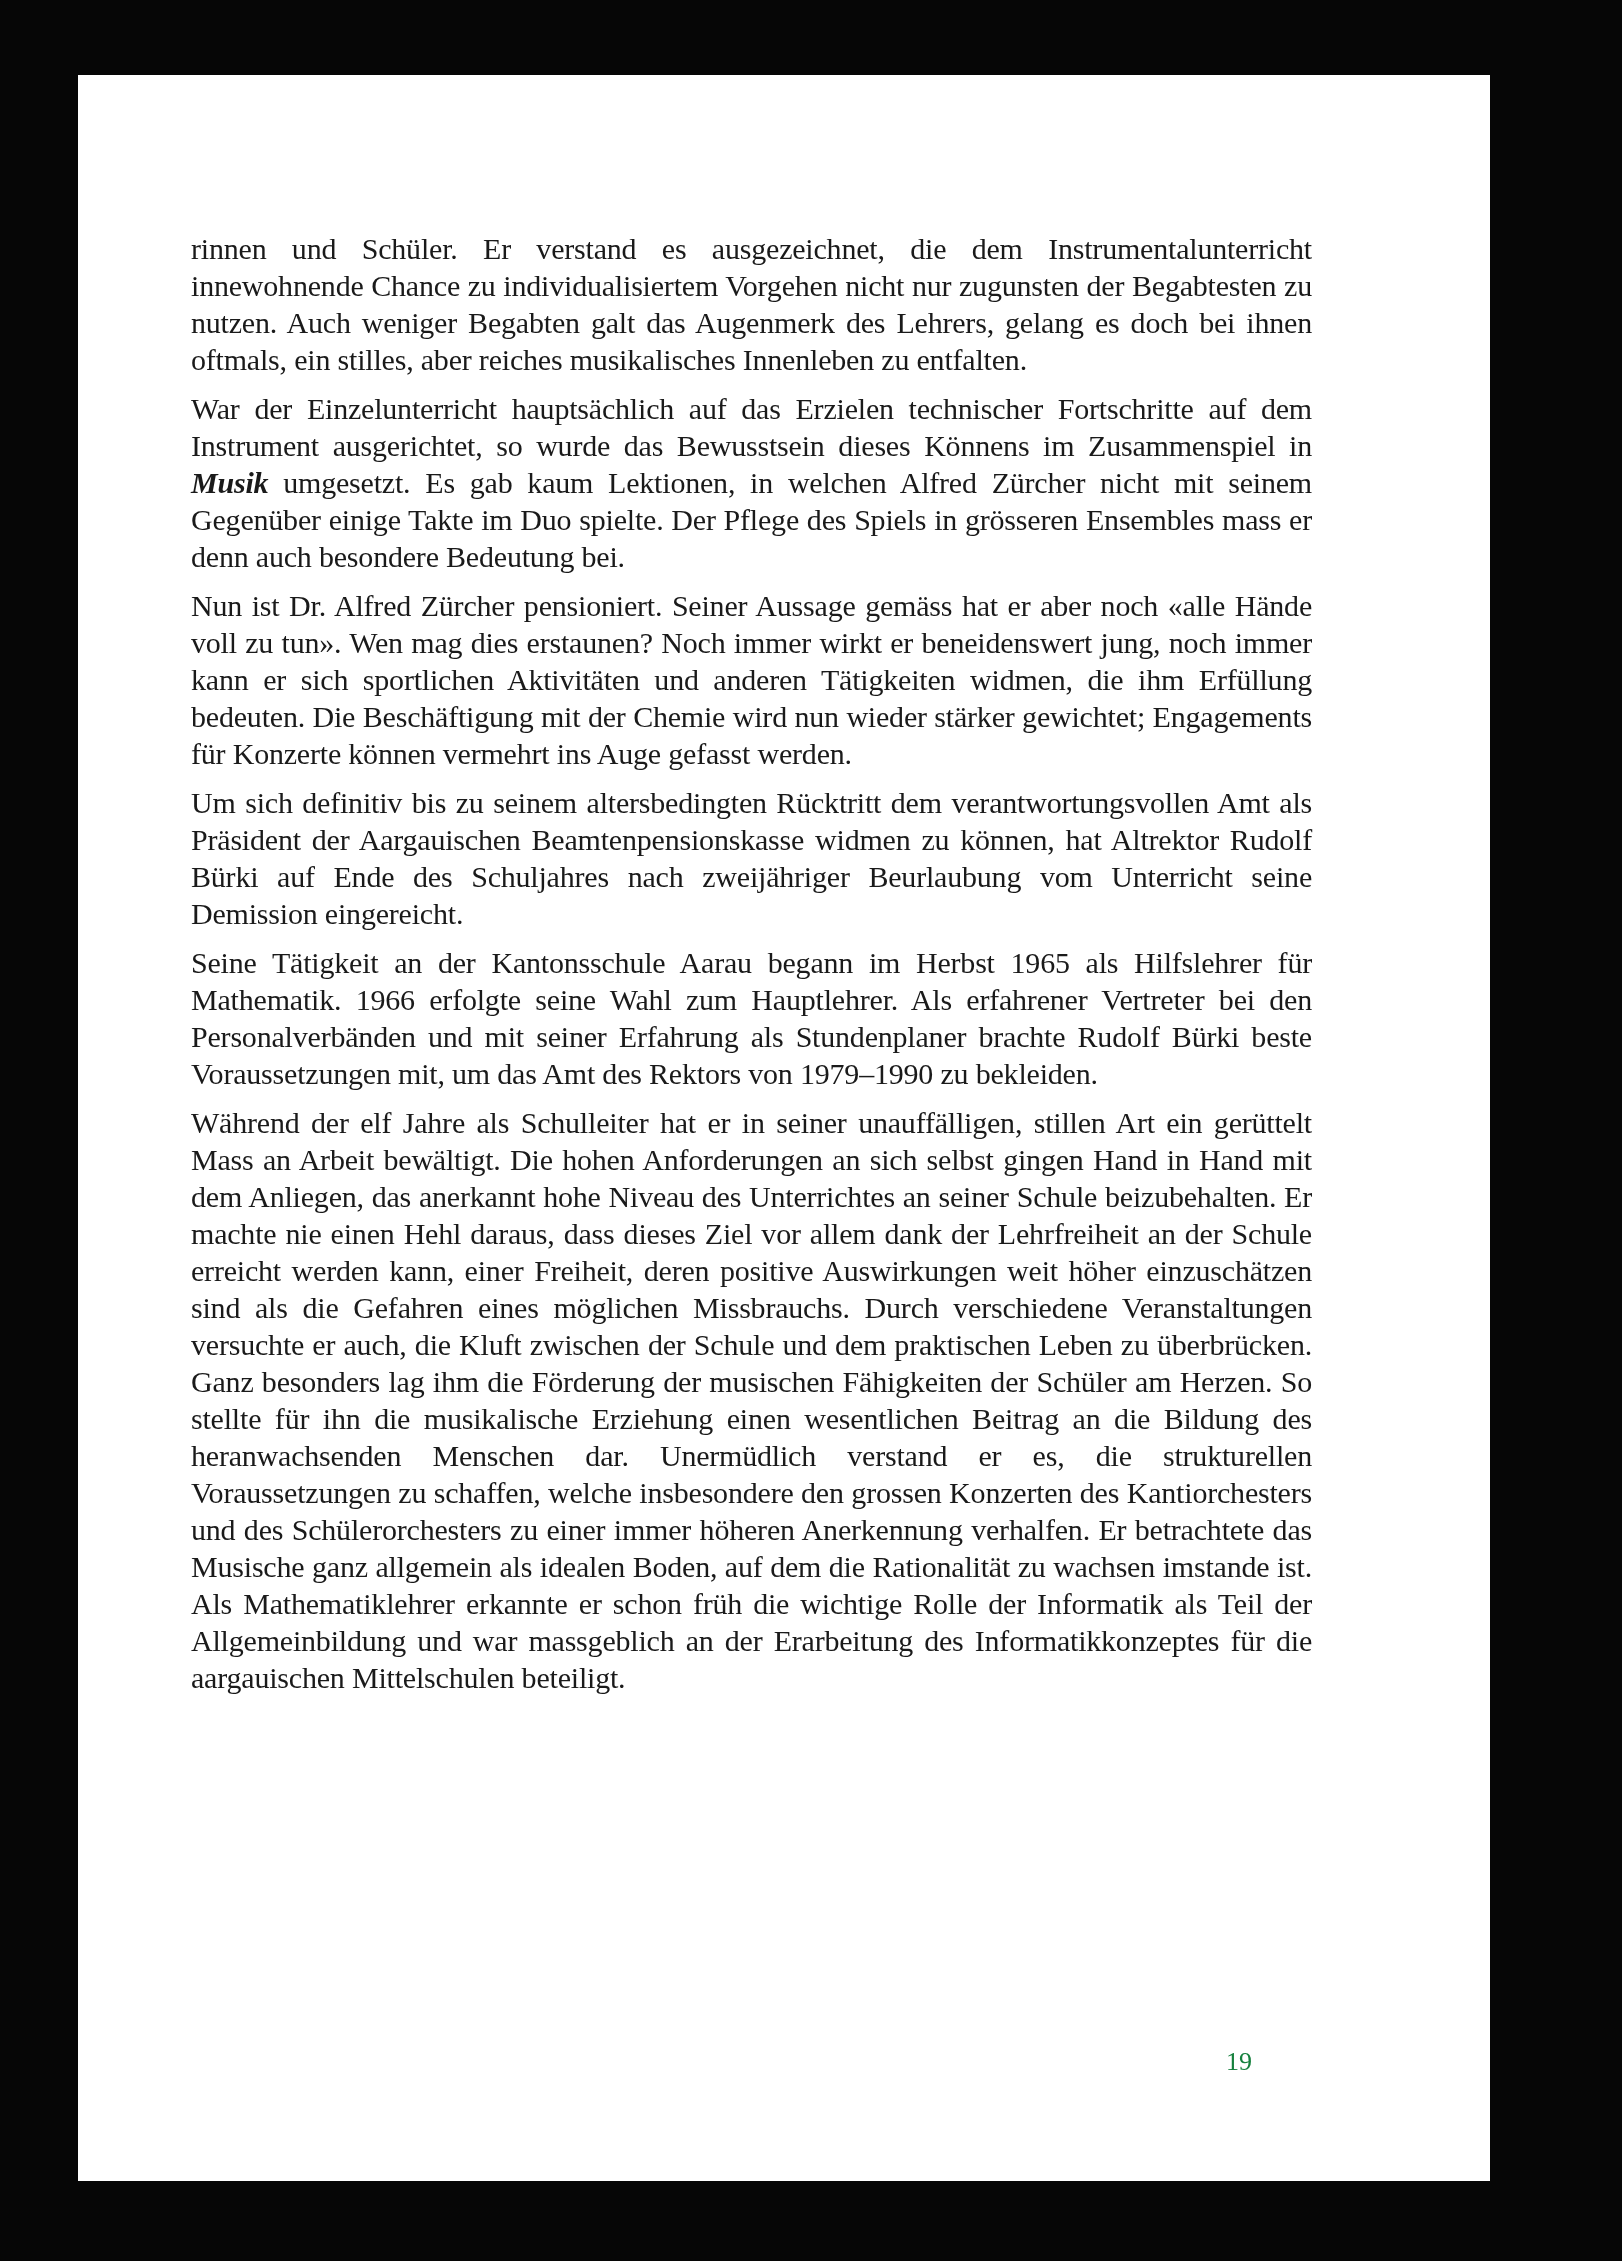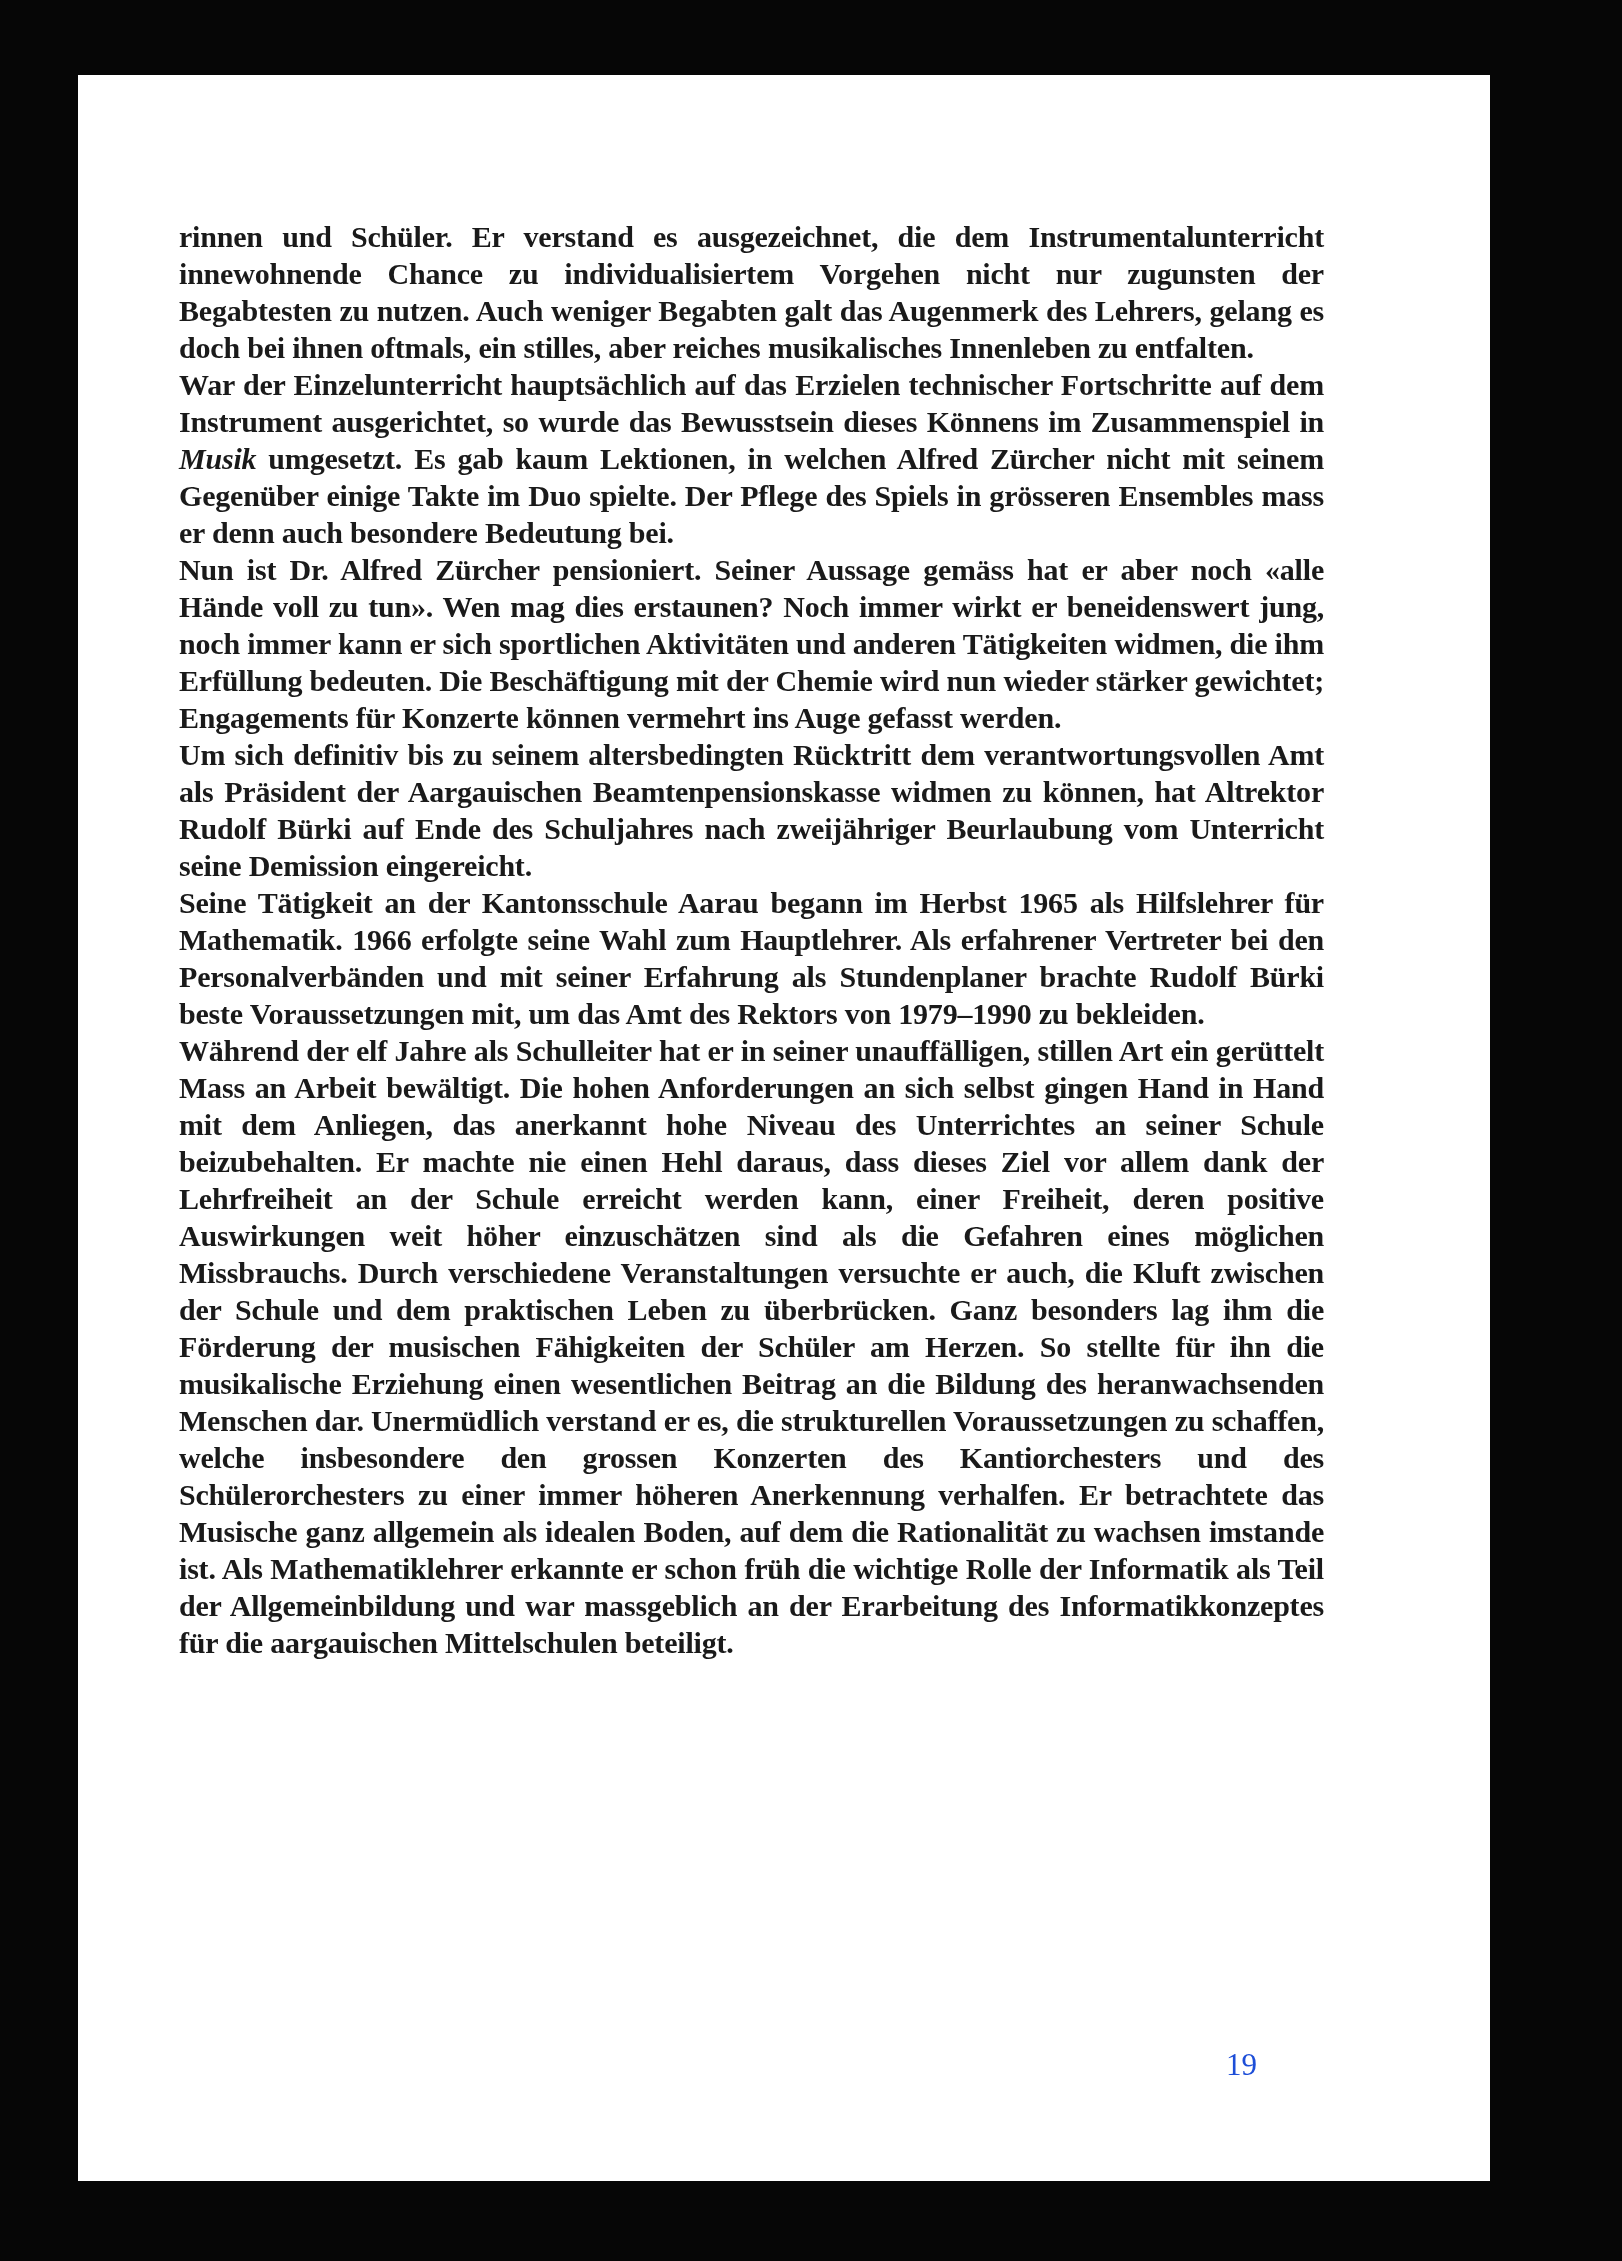--- a/index.html
+++ b/index.html
@@ -1,23 +1,23 @@
 <!DOCTYPE html>
 <html style="font-size:13px"><head>
 <meta charset="utf-8">
 <style>
   html, body { margin:0; padding:0; }
   body { width:1622px; height:2261px; background:#060606; position:relative; overflow:hidden; }
   .page { position:absolute; left:78px; top:75px; width:1412px; height:2106px; background:#ffffff; }
   .col { position:absolute; left:101px; top:143px; width:1145px;
     font-family:"Liberation Serif", serif; font-size:30px; line-height:37px; color:#1a1a1a;
     text-align:justify; hyphens:manual; letter-spacing:-0.2px; }
-  .col p { margin:0;font-weight:bold; }
+  .col p { margin:12px; }
   .heading { font-style:italic; text-align:left; margin-top:69px !important; margin-bottom:27px !important; }
-  .pagenum { position:absolute; left:1148px; top:1972px; font-family:"Liberation Serif", serif; font-size:31px; color:#1d4ed8; }
+  .pagenum { position:absolute; left:1148px; top:1972px; font-family:"Liberation Serif", serif; font-size:26px; color:#15803d; }
 </style>
 </head>
 <body>
 
 <div class="page">
   <div class="col">
     <p>rinnen und Schüler. Er verstand es ausgezeichnet, die dem Instrumentalunterricht innewohnende Chance zu individualisiertem Vorgehen nicht nur zugunsten der Begabtesten zu nutzen. Auch weniger Begabten galt das Augenmerk des Lehrers, gelang es doch bei ihnen oftmals, ein stilles, aber reiches musikalisches Innenleben zu entfalten.</p>
     <p><span>War der Einzelunterricht hauptsächlich auf das Erzielen technischer Fortschritte auf dem Instrument ausgerichtet, so wurde das Bewusstsein dieses Könnens im Zusam­menspiel in </span><b><i>Musik</i></b><span> umgesetzt. Es gab kaum Lektionen, in welchen Alfred Zürcher nicht mit seinem Gegenüber einige Takte im Duo spielte. Der Pflege des Spiels in grösseren Ensembles mass er denn auch besondere Bedeutung bei.</span></p>
     <p>Nun ist Dr. Alfred Zürcher pensioniert. Seiner Aussage gemäss hat er aber noch «alle Hände voll zu tun». Wen mag dies erstaunen? Noch immer wirkt er beneidens­wert jung, noch immer kann er sich sportlichen Aktivitäten und anderen Tätigkeiten widmen, die ihm Erfüllung bedeuten. Die Beschäftigung mit der Chemie wird nun wieder stärker gewichtet; Engagements für Konzerte können vermehrt ins Auge gefasst werden.</p>
     <p>Um sich definitiv bis zu seinem altersbedingten Rücktritt dem verantwortungs­vollen Amt als Präsident der Aargauischen Beamtenpensionskasse widmen zu können, hat Altrektor Rudolf Bürki auf Ende des Schuljahres nach zweijähriger Beurlaubung vom Unterricht seine Demission eingereicht.</p>

